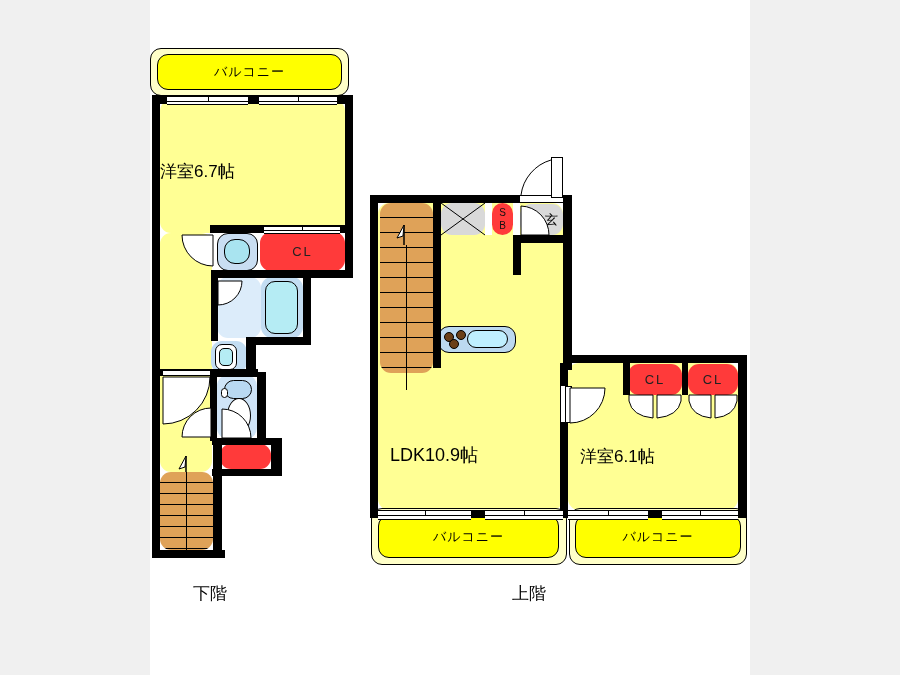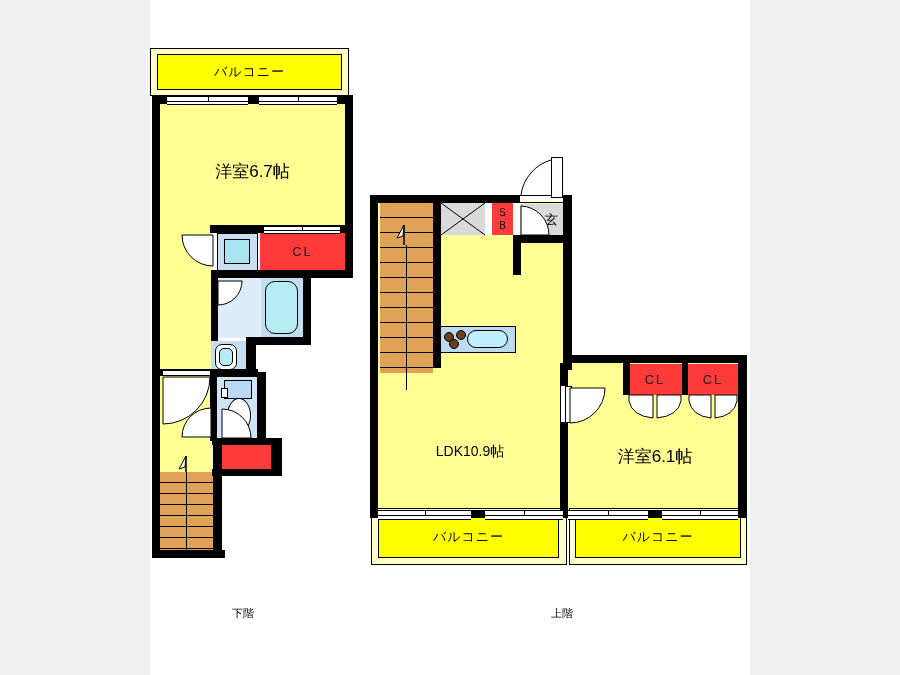--- a/index.html
+++ b/index.html
@@ -2,38 +2,38 @@
 <html><head>
 <meta charset="utf-8">
 <style>
   html,body{margin:0;padding:0;background:#fff;}
   #scene{position:relative;width:900px;height:675px;background:#ffffff;overflow:hidden;
          font-family:"Liberation Sans","DejaVu Sans",sans-serif;color:#000;}
   .abs{position:absolute;box-sizing:border-box;}
   .band{background:#f0f0f0;}
   .w{position:absolute;background:#000;box-sizing:border-box;}
   .gap{position:absolute;background:#fff;box-sizing:border-box;}
-  .rg{position:absolute;box-sizing:border-box;}
+  .rg{position:absolute;box-sizing:border-box;border-radius:11px;}
   .yellow{background:#ffff94;}
   .balc-outer{background:#ffffc8;border:1px solid #000;}
   .balc{background:#ffff00;border:1px solid #000;display:flex;align-items:center;justify-content:center;
         font-size:13px;letter-spacing:1px;}
   .red{background:#ff3a3a;}
   .cl{display:flex;align-items:center;justify-content:center;font-size:13px;letter-spacing:2px;color:#222;}
   .gray{background:#d9d9d9;}
   .stairs{background:repeating-linear-gradient(180deg,#dfa258 0,#dfa258 10px,#000 10px,#000 11px);}
   .stairsUp{background:repeating-linear-gradient(180deg,#dfa258 0,#dfa258 14px,#000 14px,#000 15px);}
   .cline{position:absolute;width:1px;background:#000;}
   .win{position:absolute;background:#fff;border-top:1px solid #000;border-bottom:1px solid #000;}
   .win i{position:absolute;left:0;right:0;top:50%;border-top:1px solid #000;}
   .win b{position:absolute;left:50%;top:0;height:60%;width:1px;background:#000;}
-  .lbl{position:absolute;text-align:center;white-space:nowrap;}
+  .lbl{position:absolute;text-align:left;white-space:nowrap;}
   .room-lbl{font-size:17px;}
-  .ldk-lbl{font-size:14px;}
-  .floor-lbl{font-size:11px;margin-top:24px;}
+  .ldk-lbl{font-size:18px;}
+  .floor-lbl{font-size:17px;}
   .sb{display:flex;flex-direction:column;align-items:center;justify-content:center;
       font-size:10px;line-height:1.3;color:#111;}
   .gen{display:flex;align-items:center;justify-content:flex-end;padding-right:5px;font-size:13px;}
   .tub{background:#b5ecf4;border:1px solid #000;border-radius:10px;}
   .sink{background:#bfefff;border:1px solid #000;border-radius:9px;}
   .burner{position:absolute;width:8px;height:8px;border-radius:50%;background:#6b3f18;border:1px solid #000;}
   svg.ov{position:absolute;left:0;top:0;pointer-events:none;}
 </style>
 </head>
 <body>

